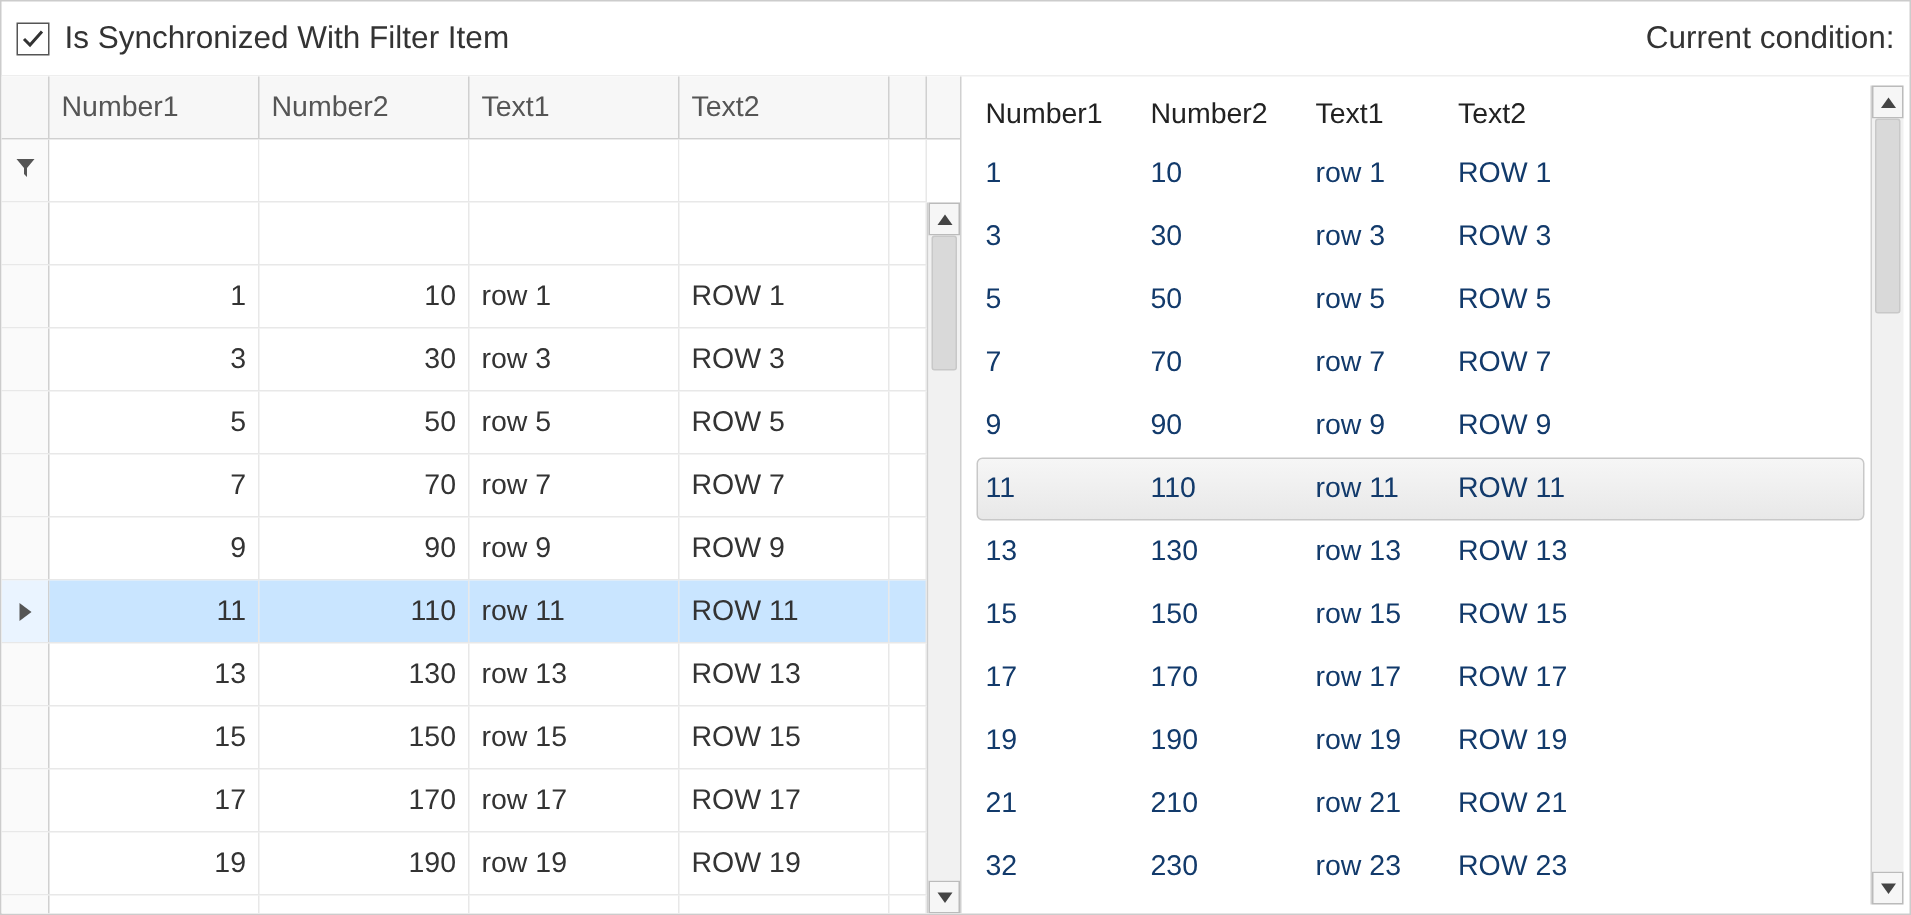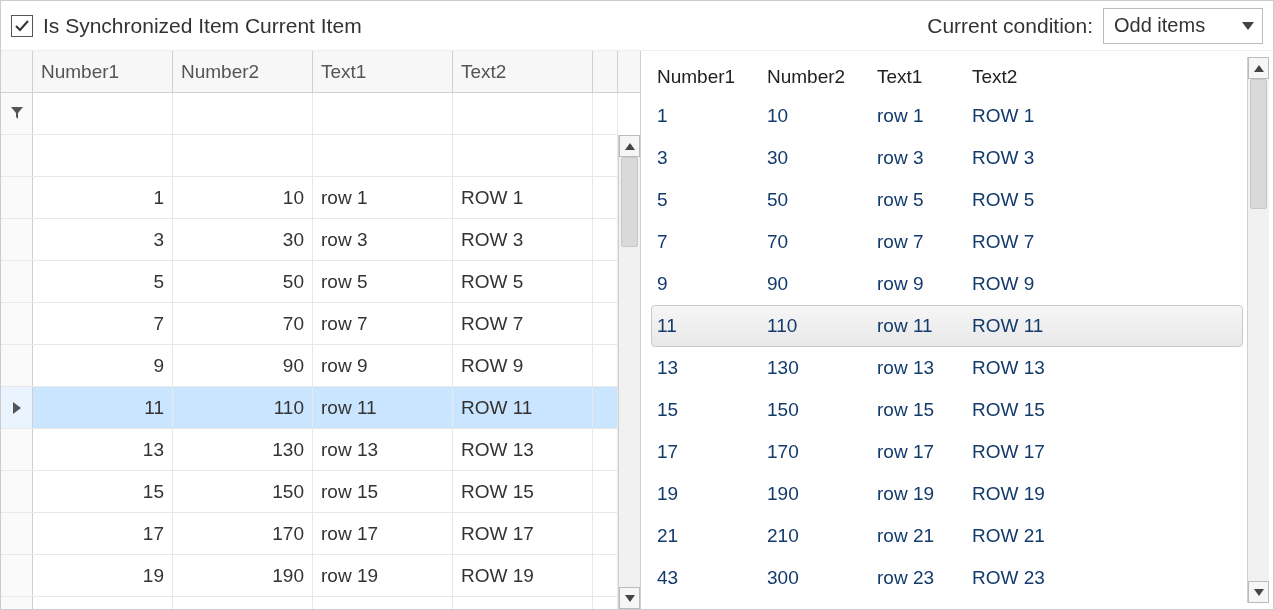--- a/index.html
+++ b/index.html
@@ -72,28 +72,24 @@
 
 <div class="app">
 
   <div class="toolbar">
     <div class="tb-left">
       <div class="checkbox">
         <svg viewBox="0 0 16 16">
             <path d="M2 8 L6 12 L14 3" stroke="#333" stroke-width="2" fill="none"></path>
           </svg>
       </div>
-      <span class="tb-label">Is Synchronized Item Current Item</span>
+      <span class="tb-label">Is Synchronized With Filter Item</span>
     </div>
     <div class="tb-right">
       <span class="filter-lbl">Current condition:</span>
-      <div class="combo">
-        <span class="combo-text">Odd items</span>
-        <span class="combo-caret"></span>
-      </div>
     </div>
   </div>
 
   <div class="panes">
 
     <div class="leftgrid">
       <div class="lhead">
         <div class="rowind"></div>
         <div class="col c-n1">Number1</div>
         <div class="col c-n2">Number2</div>
@@ -305,22 +301,22 @@
             <div class="rcol r-t1">row 19</div>
             <div class="rcol r-t2">ROW 19</div>
           </div>
           <div class="rrow">
             <div class="rcol r-n1">21</div>
             <div class="rcol r-n2">210</div>
             <div class="rcol r-t1">row 21</div>
             <div class="rcol r-t2">ROW 21</div>
           </div>
           <div class="rrow">
-            <div class="rcol r-n1">43</div>
-            <div class="rcol r-n2">300</div>
+            <div class="rcol r-n1">32</div>
+            <div class="rcol r-n2">230</div>
             <div class="rcol r-t1">row 23</div>
             <div class="rcol r-t2">ROW 23</div>
           </div>
         </div>
 
       <div class="vscroll right">
         <div class="vsbtn">
             <span class="tri-up"></span>
           </div>
         <div class="vstrack">

